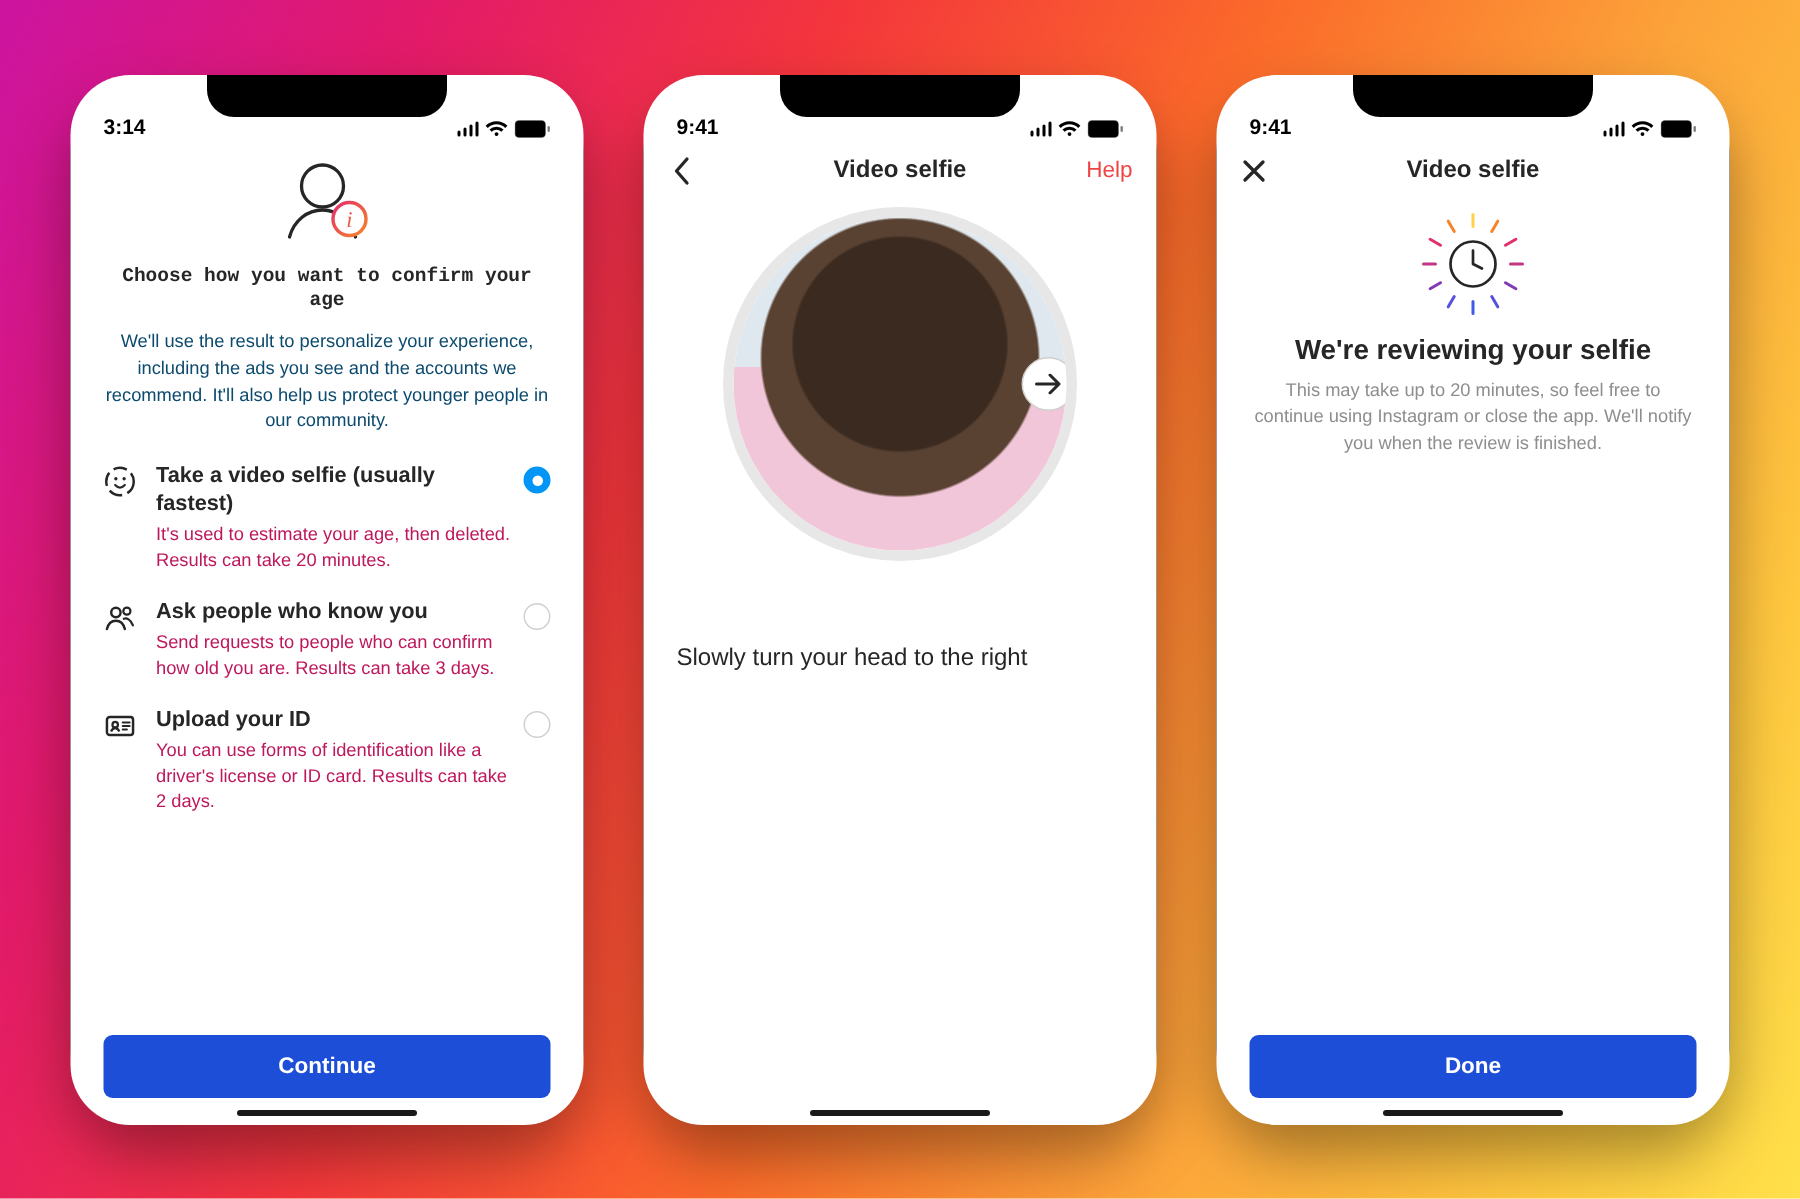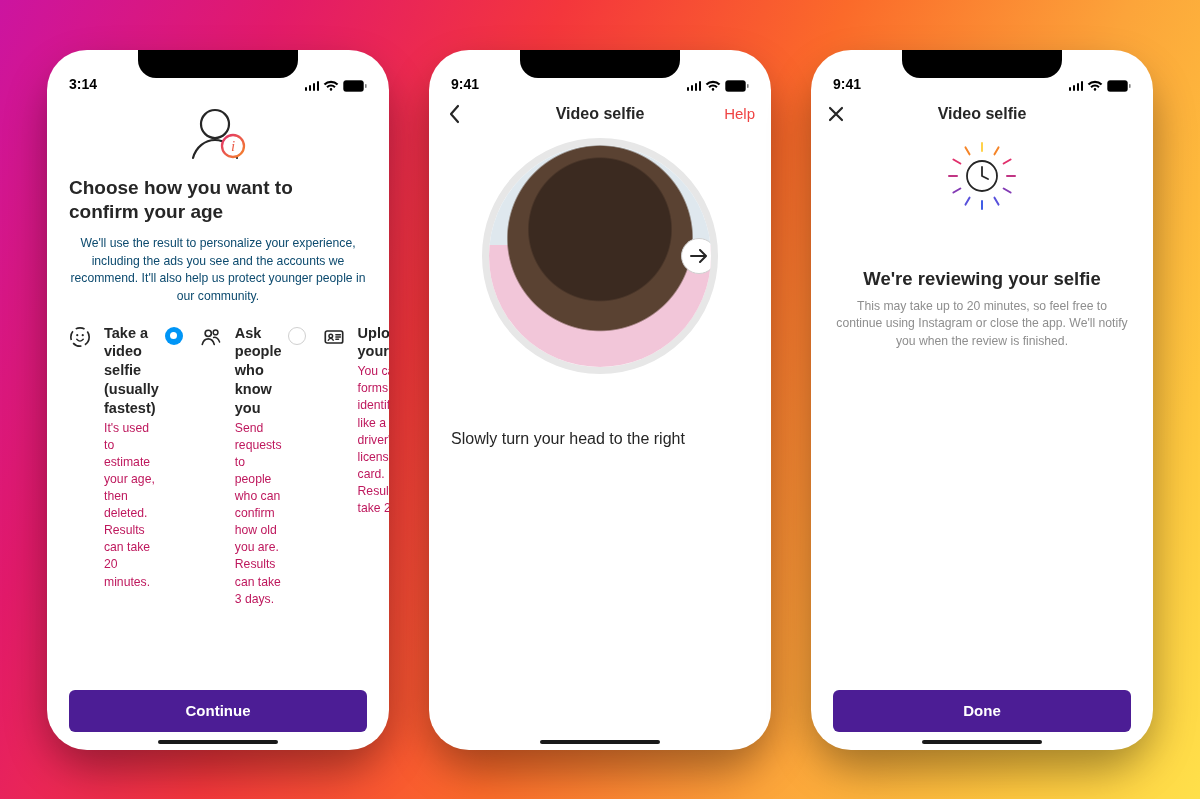--- a/index.html
+++ b/index.html
@@ -84,35 +84,35 @@
     padding: 0 14px;
   }
   .nav-left { position: absolute; left: 14px; display:flex; align-items:center; }
   .nav-right { position: absolute; right: 16px; font-size: 15px; font-weight: 500; color:#ef4444; }
   .nav-title { font-size: 16px; font-weight: 600; color:#262626; }
   .back-chevron, .close-x { width: 22px; height: 22px; display:flex; align-items:center; justify-content:center;}
   .content { flex: 1; padding: 0 22px 18px; display:flex; flex-direction:column; position:relative; }
 
   
   .hero-icon { display:flex; justify-content:center; margin: 10px 0 12px; }
-  .h1 { font-size: 19px; font-weight: 700; text-align:left; line-height:1.3; color:#262626; margin-bottom: 10px;}
+  .h1 { font-size: 13px; font-weight: 700; text-align:center; line-height:1.3; color:#262626; margin-bottom: 10px; font-family: Liberation Mono, monospace;}
   .sub { font-size: 12.2px; color: #0c4a6e; text-align:center; line-height:1.45; margin-bottom: 18px;}
-  .options { display:flex; flex-direction:row; gap: 17px; }
+  .options { display:flex; flex-direction:column; gap: 17px; }
   .opt { display:flex; gap: 13px; align-items:flex-start; position:relative; padding-right: 24px;}
   .opt-icon { width:22px; flex:0 0 22px; display:flex; justify-content:center; padding-top:2px;}
   .opt-title { font-size: 14.5px; font-weight: 600; color:#262626; line-height:1.3; margin-bottom:2px;}
   .opt-desc  { font-size: 12.2px; color:#be185d; line-height:1.4;}
   .radio { position:absolute; right:0; top:3px; width:18px; height:18px; border-radius:50%; }
   .radio.off { border: 1.5px solid #d0d0d0; background:#fff; }
   .radio.on { background:#0095f6; display:flex;align-items:center;justify-content:center;}
   .radio.on::after { content:""; width:7px; height:7px; background:#fff; border-radius:50%; }
   .primary-btn {
     margin-top: auto;
     height: 42px;
-    background:#4c1d95;
+    background:#1d4ed8;
     color:#fff;
     font-size: 15px;
     font-weight:600;
     border:none;
     border-radius: 6px;
     display:flex; align-items:center; justify-content:center;
   }
 
   
   .selfie-wrap { display:flex; justify-content:center; margin-top: 4px; position:relative;}
@@ -138,21 +138,21 @@
     display:flex; align-items:center; justify-content:center;
   }
   .instr { font-size:16px; font-weight:500; color:#262626; margin-top: 56px;}
 
   
   .review-hero { display:flex; justify-content:center; margin: 10px 0 14px;}
   .tick-ring { position:relative; width:64px; height:64px; display:flex; align-items:center; justify-content:center;}
   .tick-ring .tick {
     position:absolute; width:2px; height:10px; border-radius:2px; top: -2px; left: 50%; transform-origin: 50% 34px;
   }
-  .review-title { font-size: 18.5px; font-weight:700; text-align:center; color:#262626; margin-bottom: 8px; margin-top: 46px;}
+  .review-title { font-size: 18.5px; font-weight:700; text-align:center; color:#262626; margin-bottom: 8px;}
   .review-desc { font-size: 12.2px; color:#8e8e8e; text-align:center; line-height:1.45; padding: 0 2px; }
 </style>
 </head>
 <body>
 
 <div class="phone">
   <div class="notch"></div>
   <div class="screen">
     <div class="status-bar">
       <span>3:14</span>

